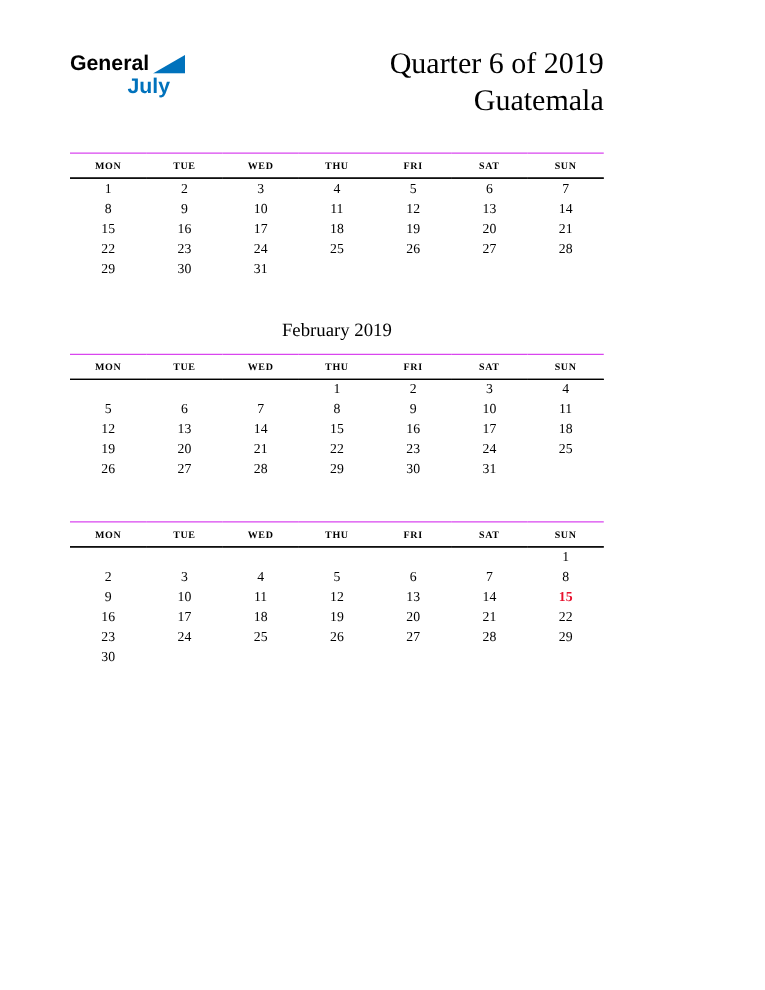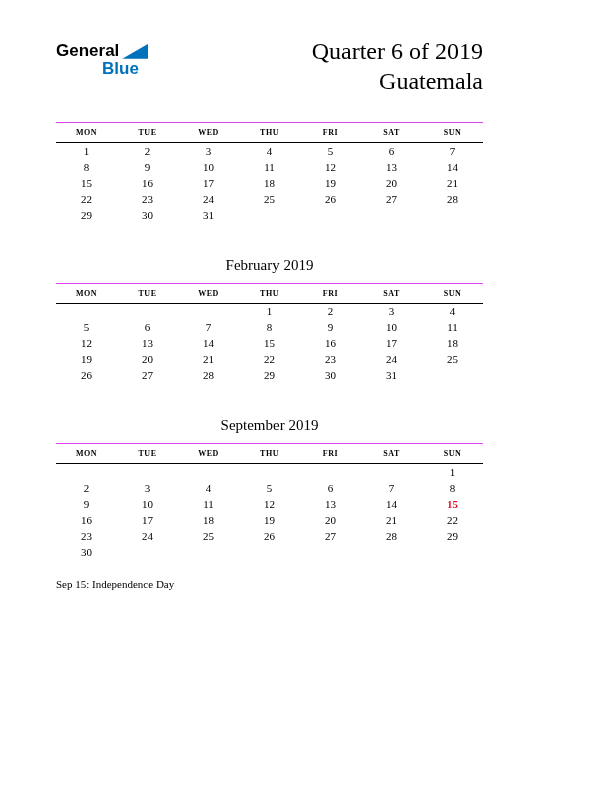--- a/index.html
+++ b/index.html
@@ -91,21 +91,21 @@
 <body>
 
 <div class="page">
 
   <div class="top-header">
     <div class="logo">
       <div class="logo-line1">
         <span>General</span>
         <span class="logo-flag"></span>
       </div>
-      <div class="logo-line2">Blue</div>
+      <div class="logo-line2">July</div>
     </div>
     <div class="doc-title">
       <div>Quarter 6 of 2019</div>
       <div>Guatemala</div>
     </div>
   </div>
 
   <div class="months">
       <section class="month-section">
         <table class="month-table">
@@ -226,21 +226,20 @@
               <td>28</td>
               <td>29</td>
               <td>30</td>
               <td>31</td>
               <td></td>
             </tr>
           </tbody>
         </table>
       </section>
       <section class="month-section">
-        <div class="month-title">September 2019</div>
         <table class="month-table">
           <thead>
             <tr>
               <th>MON</th>
               <th>TUE</th>
               <th>WED</th>
               <th>THU</th>
               <th>FRI</th>
               <th>SAT</th>
               <th>SUN</th>
@@ -299,15 +298,14 @@
               <td></td>
               <td></td>
               <td></td>
               <td></td>
             </tr>
           </tbody>
         </table>
       </section>
     </div>
 
-  <div class="footnote">Sep 15: Independence Day</div>
 
 </div>
 
 </body></html>

